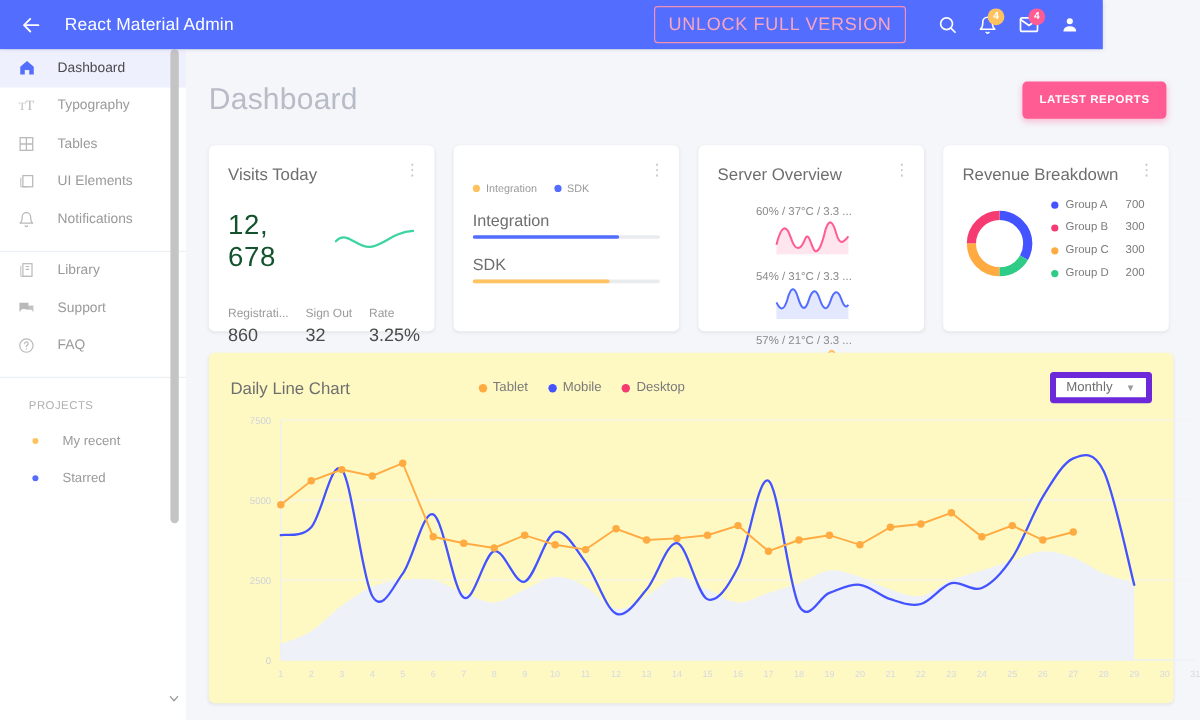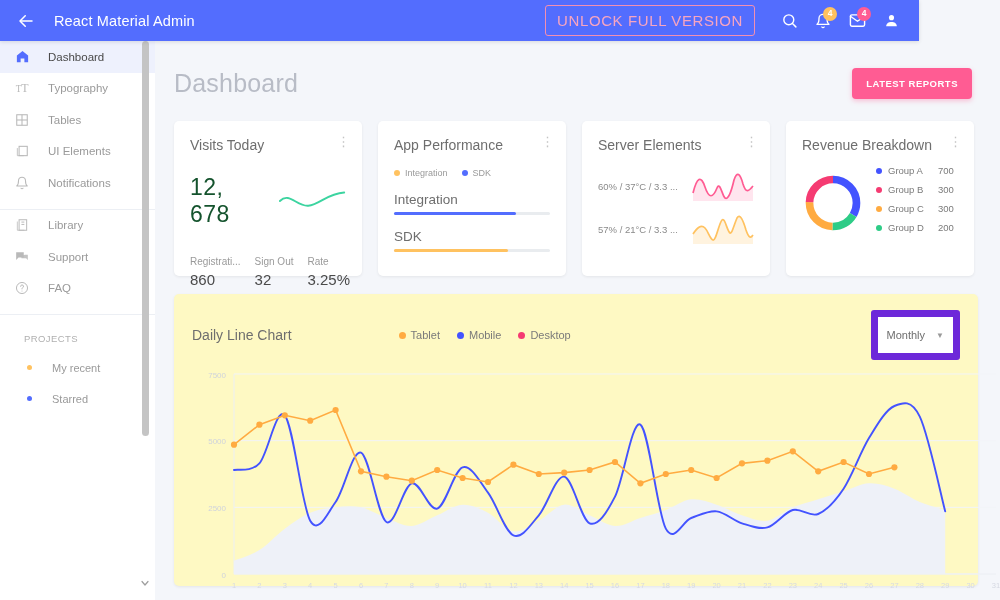--- a/index.html
+++ b/index.html
@@ -150,21 +150,21 @@
   .legend-row { display: flex; align-items: center; gap: 14px; margin-top: 15px; }
   .legend-item { display: flex; align-items: center; gap: 5px; }
   .legend-dot { width: 6px; height: 6px; border-radius: 50%; }
   .legend-text { font-size: 9px; color: #9a9a9a; }
 
   .perf-block { margin-top: 14px; }
   .perf-name { font-size: 13.5px; color: #6e6e6e; margin-bottom: 5px; }
   .bar-bg { height: 3px; background: #e9ecef; border-radius: 2px; width: 156px; }
   .bar-fill { height: 3px; border-radius: 2px; }
 
-  .srv-row { display: flex; align-items: center; margin-top: 13px; }
+  .srv-row { display: flex; align-items: center; margin-top: 13px; flex-direction: column; }
   .srv-text { font-size: 9.5px; color: #8a8a8a; width: 92px; white-space: nowrap; }
   .srv-chart { margin-left: 2px; }
 
   .rev-body { display: flex; align-items: center; margin-top: 12px; }
   .rev-legend { margin-left: 12px; }
   .rev-li { display: flex; align-items: center; gap: 6px; margin-bottom: 8px; }
   .rev-name { font-size: 9.5px; color: #7a7a7a; width: 44px; }
   .rev-val { font-size: 9.5px; color: #7a7a7a; }
 
   
@@ -172,22 +172,22 @@
     margin: 18px 22px 0 19px; background: #fef9c3; border-radius: 5px;
     height: 292px; box-shadow: 0 1px 3px rgba(0,0,0,0.07);
     padding: 16px 18px 0 18px; position: relative;
   }
   .chart-head { display: flex; align-items: center; }
   .chart-title { font-size: 14px; color: #6e6e6e; }
   .chart-legend { display: flex; gap: 17px; margin-left: 107px; }
   .chart-legend .legend-text { font-size: 11px; color: #7a7a7a; }
   .chart-legend .legend-dot { width: 7px; height: 7px; }
   .select-box {
-    margin-left: auto; border: 7px solid #6d28d9; border-radius: 3px;
-    font-size: 11px; color: #6e6e6e; padding: 12px 9px;
+    margin-left: auto; border: 5px solid #6d28d9; border-radius: 3px;
+    font-size: 11px; color: #6e6e6e; padding: 2px 9px;
     display: flex; align-items: center; gap: 11px; cursor: pointer;
     background: #fff;
   }
   .caret { color: #9a9a9a; font-size: 8px; }
   .plot { margin-top: 6px; }
 </style>
 </head>
 <body>
 
 <div class="appbar">
@@ -374,21 +374,20 @@
           <div class="stat-val">32</div>
         </div>
         <div>
           <div class="stat-label">Rate</div>
           <div class="stat-val">3.25%</div>
         </div>
       </div>
     </div>
 
     <div class="card card-sm">
-      <div class="card-title">App Performance</div>
       <div class="dots">⋮</div>
       <div class="legend-row">
         <div class="legend-item">
           <span class="legend-dot" style="background:#ffc260"></span>
           <span class="legend-text">Integration</span>
         </div>
         <div class="legend-item">
           <span class="legend-dot" style="background:#536dfe"></span>
           <span class="legend-text">SDK</span>
         </div>
@@ -401,31 +400,38 @@
       </div>
       <div class="perf-block">
         <div class="perf-name">SDK</div>
         <div class="bar-bg">
           <div class="bar-fill" id="bar1" style="background: rgb(255, 194, 96); width: 73%;"></div>
         </div>
       </div>
     </div>
 
     <div class="card card-sm">
-      <div class="card-title">Server Elements</div>
+      <div class="card-title">Server Overview</div>
       <div class="dots">⋮</div>
 
       <div class="srv-row" style="margin-top:18px">
         <div class="srv-text">60% / 37°C / 3.3 ...</div>
         <svg class="srv-chart" width="62" height="30" viewBox="0 0 62 30">
           <path d="M1,22 C5,6 9,4 13,16 C17,28 21,27 25,17 C28,10 30,24 33,27 C36,29 39,22 42,9 C45,0 48,2 51,13 C54,23 57,20 61,15 L61,30 L1,30 Z" fill="#ff5c93" fill-opacity="0.16" stroke="none"></path>
           <path d="M1,22 C5,6 9,4 13,16 C17,28 21,27 25,17 C28,10 30,24 33,27 C36,29 39,22 42,9 C45,0 48,2 51,13 C54,23 57,20 61,15" fill="none" stroke="#ff5c93" stroke-width="1.7"></path>
         </svg>
       </div>
 
+      <div class="srv-row">
+        <div class="srv-text">54% / 31°C / 3.3 ...</div>
+        <svg class="srv-chart" width="62" height="30" viewBox="0 0 62 30">
+          <path d="M1,16 C4,22 7,24 10,14 C13,3 16,2 19,12 C22,22 25,24 28,14 C31,5 34,4 37,13 C40,22 43,24 46,15 C49,6 52,5 55,13 C57,19 59,21 61,18 L61,30 L1,30 Z" fill="#536dfe" fill-opacity="0.16" stroke="none"></path>
+          <path d="M1,16 C4,22 7,24 10,14 C13,3 16,2 19,12 C22,22 25,24 28,14 C31,5 34,4 37,13 C40,22 43,24 46,15 C49,6 52,5 55,13 C57,19 59,21 61,18" fill="none" stroke="#536dfe" stroke-width="1.7"></path>
+        </svg>
+      </div>
 
       <div class="srv-row">
         <div class="srv-text">57% / 21°C / 3.3 ...</div>
         <svg class="srv-chart" width="62" height="30" viewBox="0 0 62 30">
           <path d="M1,20 C5,14 9,10 13,14 C16,17 18,25 21,26 C24,27 27,9 30,6 C33,3 35,17 38,19 C40,20 42,11 45,4 C48,-1 51,6 54,16 C57,25 59,24 61,21 L61,30 L1,30 Z" fill="#ffc260" fill-opacity="0.2" stroke="none"></path>
           <path d="M1,20 C5,14 9,10 13,14 C16,17 18,25 21,26 C24,27 27,9 30,6 C33,3 35,17 38,19 C40,20 42,11 45,4 C48,-1 51,6 54,16 C57,25 59,24 61,21" fill="none" stroke="#ffc260" stroke-width="1.7"></path>
         </svg>
       </div>
     </div>
 

